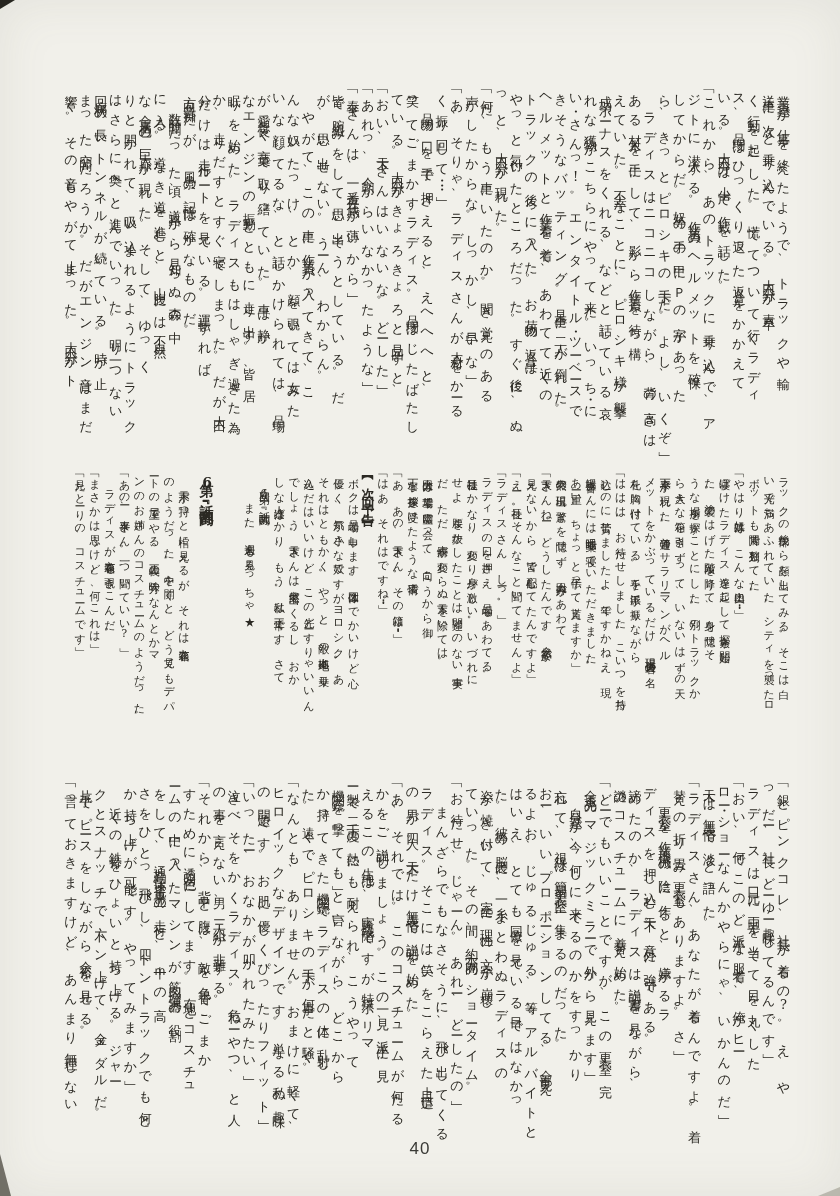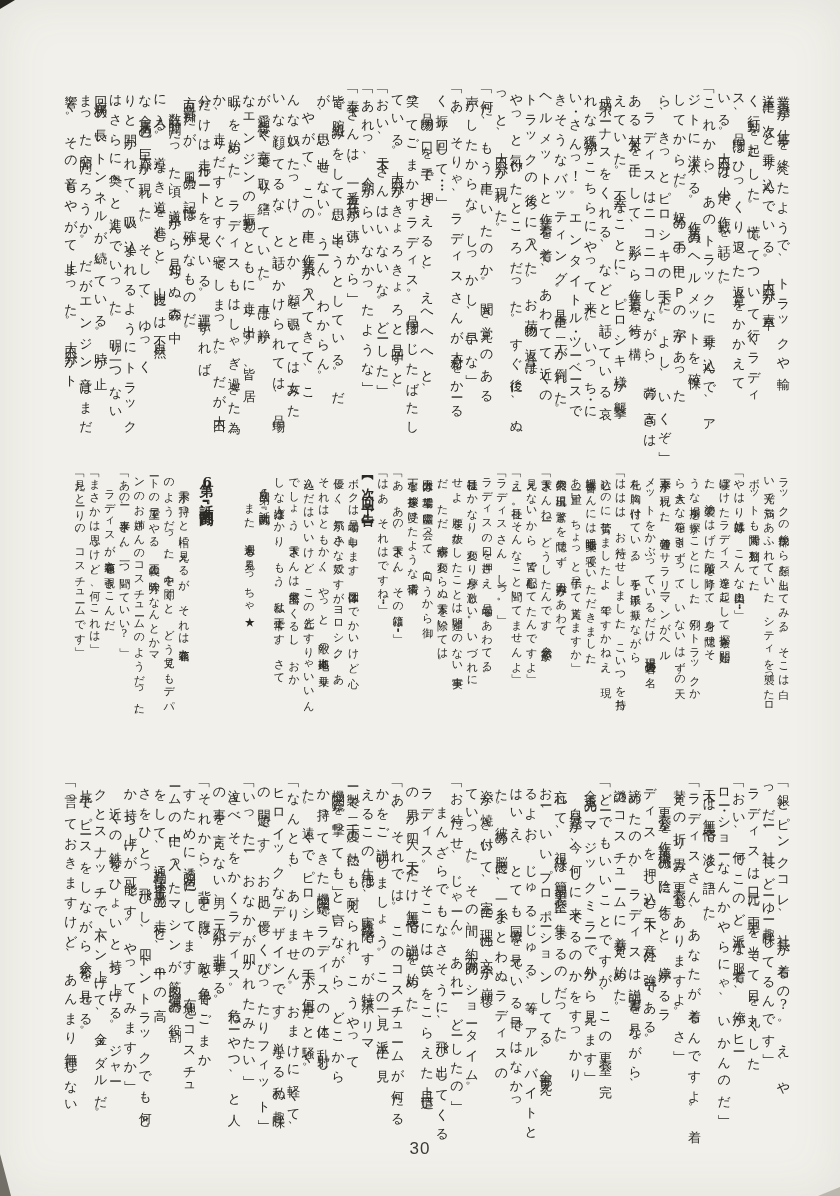--- a/index.html
+++ b/index.html
@@ -198,18 +198,18 @@
       <div class="col">ームの中に入ったマシンが筋肉増強器の役割</div>
       <div class="col">をして、通勤快速電車並の走行と、十ｍの高</div>
       <div class="col">さをひとっ飛びし、四トントラックでも何と</div>
       <div class="col">か持ち上げが可能です。やってみますか」</div>
       <div class="col indent1">近くの鉄骨をひょいと持ち上げる。ジャー</div>
       <div class="col">クとスナッチで六トン上げて、金メダルだ。</div>
       <div class="col">片手でピースをしながら余裕を見せる。</div>
       <div class="col">「言っておきますけど、あんまり無理しない</div>
     </div>
 
-  <div id="page-number">30</div>
+  <div id="page-number">40</div>
 
   <div class="artifact-tl"></div>
   <div class="artifact-bl"></div>
   <div class="artifact-br"></div>
 </div>
 
 </body></html>

